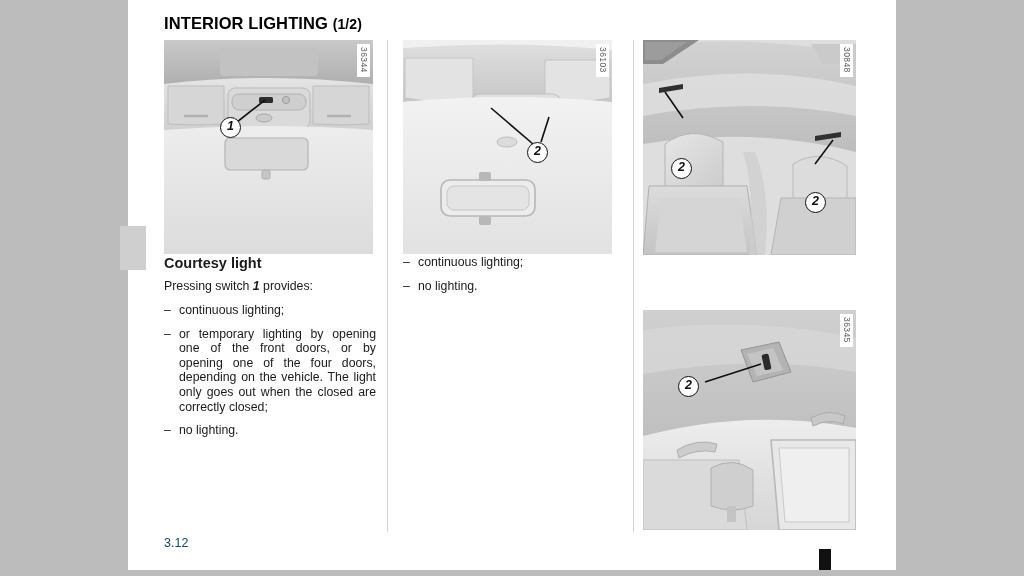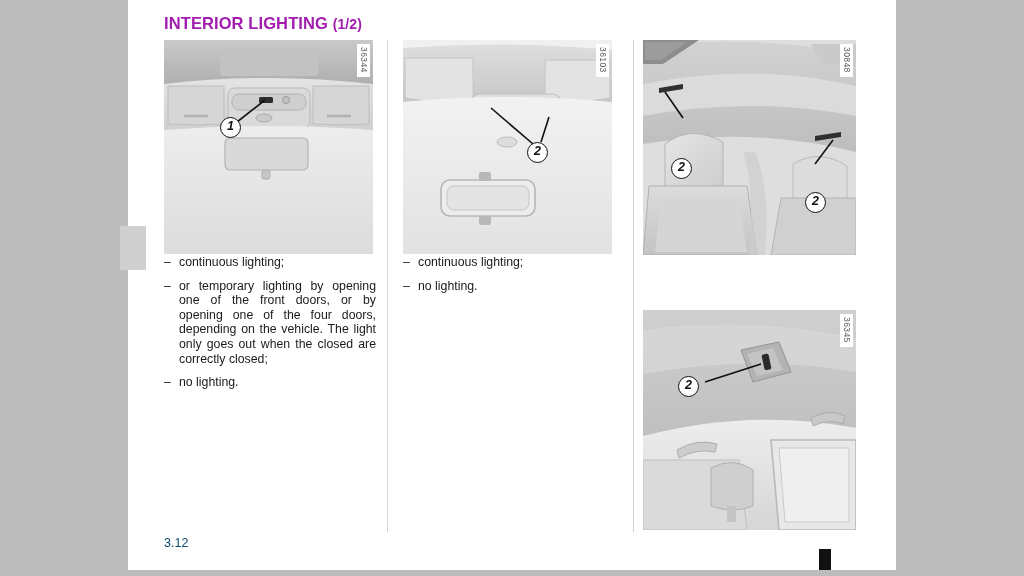--- a/index.html
+++ b/index.html
@@ -32,21 +32,21 @@
     background: #cfcfcf;
   }
 
   
   #page-title {
     position: absolute;
     left: 36px; top: 14px;
     font-size: 16.5px;
     font-weight: bold;
     letter-spacing: .1px;
-    color: #a21caf;
+    color: #000000;
     white-space: nowrap;
   }
   #page-title .part {
     font-size: 14px;
   }
 
   
   .col-rule {
     position: absolute;
     top: 40px;
@@ -352,20 +352,22 @@
         <path d="M68 158 Q90 146 110 160 V196 Q90 204 68 196 Z" fill="#cfcfcf" stroke="#b0b0b0" stroke-width="1"></path>
         <rect x="84" y="196" width="9" height="16" fill="#c4c4c4"></rect>
 
         <line x1="62" y1="72" x2="118" y2="54" stroke="#101010" stroke-width="1.6"></line>
       </svg>
       <div class="callout" style="left:35px; top:66px;">2</div>
       <div class="fig-code">36345</div>
     </div>
 
     <div class="textcol" id="text-1">
+      <h2 class="section-head">Courtesy light</h2>
+      <p class="lead"><span>Pressing switch </span><em>1</em><span> provides:</span></p>
       <ul class="dashlist">
         <li><span class="dash">–</span><span>continuous lighting;</span></li>
         <li><span class="dash">–</span><span>or temporary lighting by opening one of the front doors, or by opening one of the four doors, depending on the vehicle. The light only goes out when the closed are correctly closed;</span></li>
         <li><span class="dash">–</span><span>no lighting.</span></li>
       </ul>
     </div>
 
     <div class="textcol" id="text-2">
       <ul class="dashlist">
         <li><span class="dash">–</span><span>continuous lighting;</span></li>

